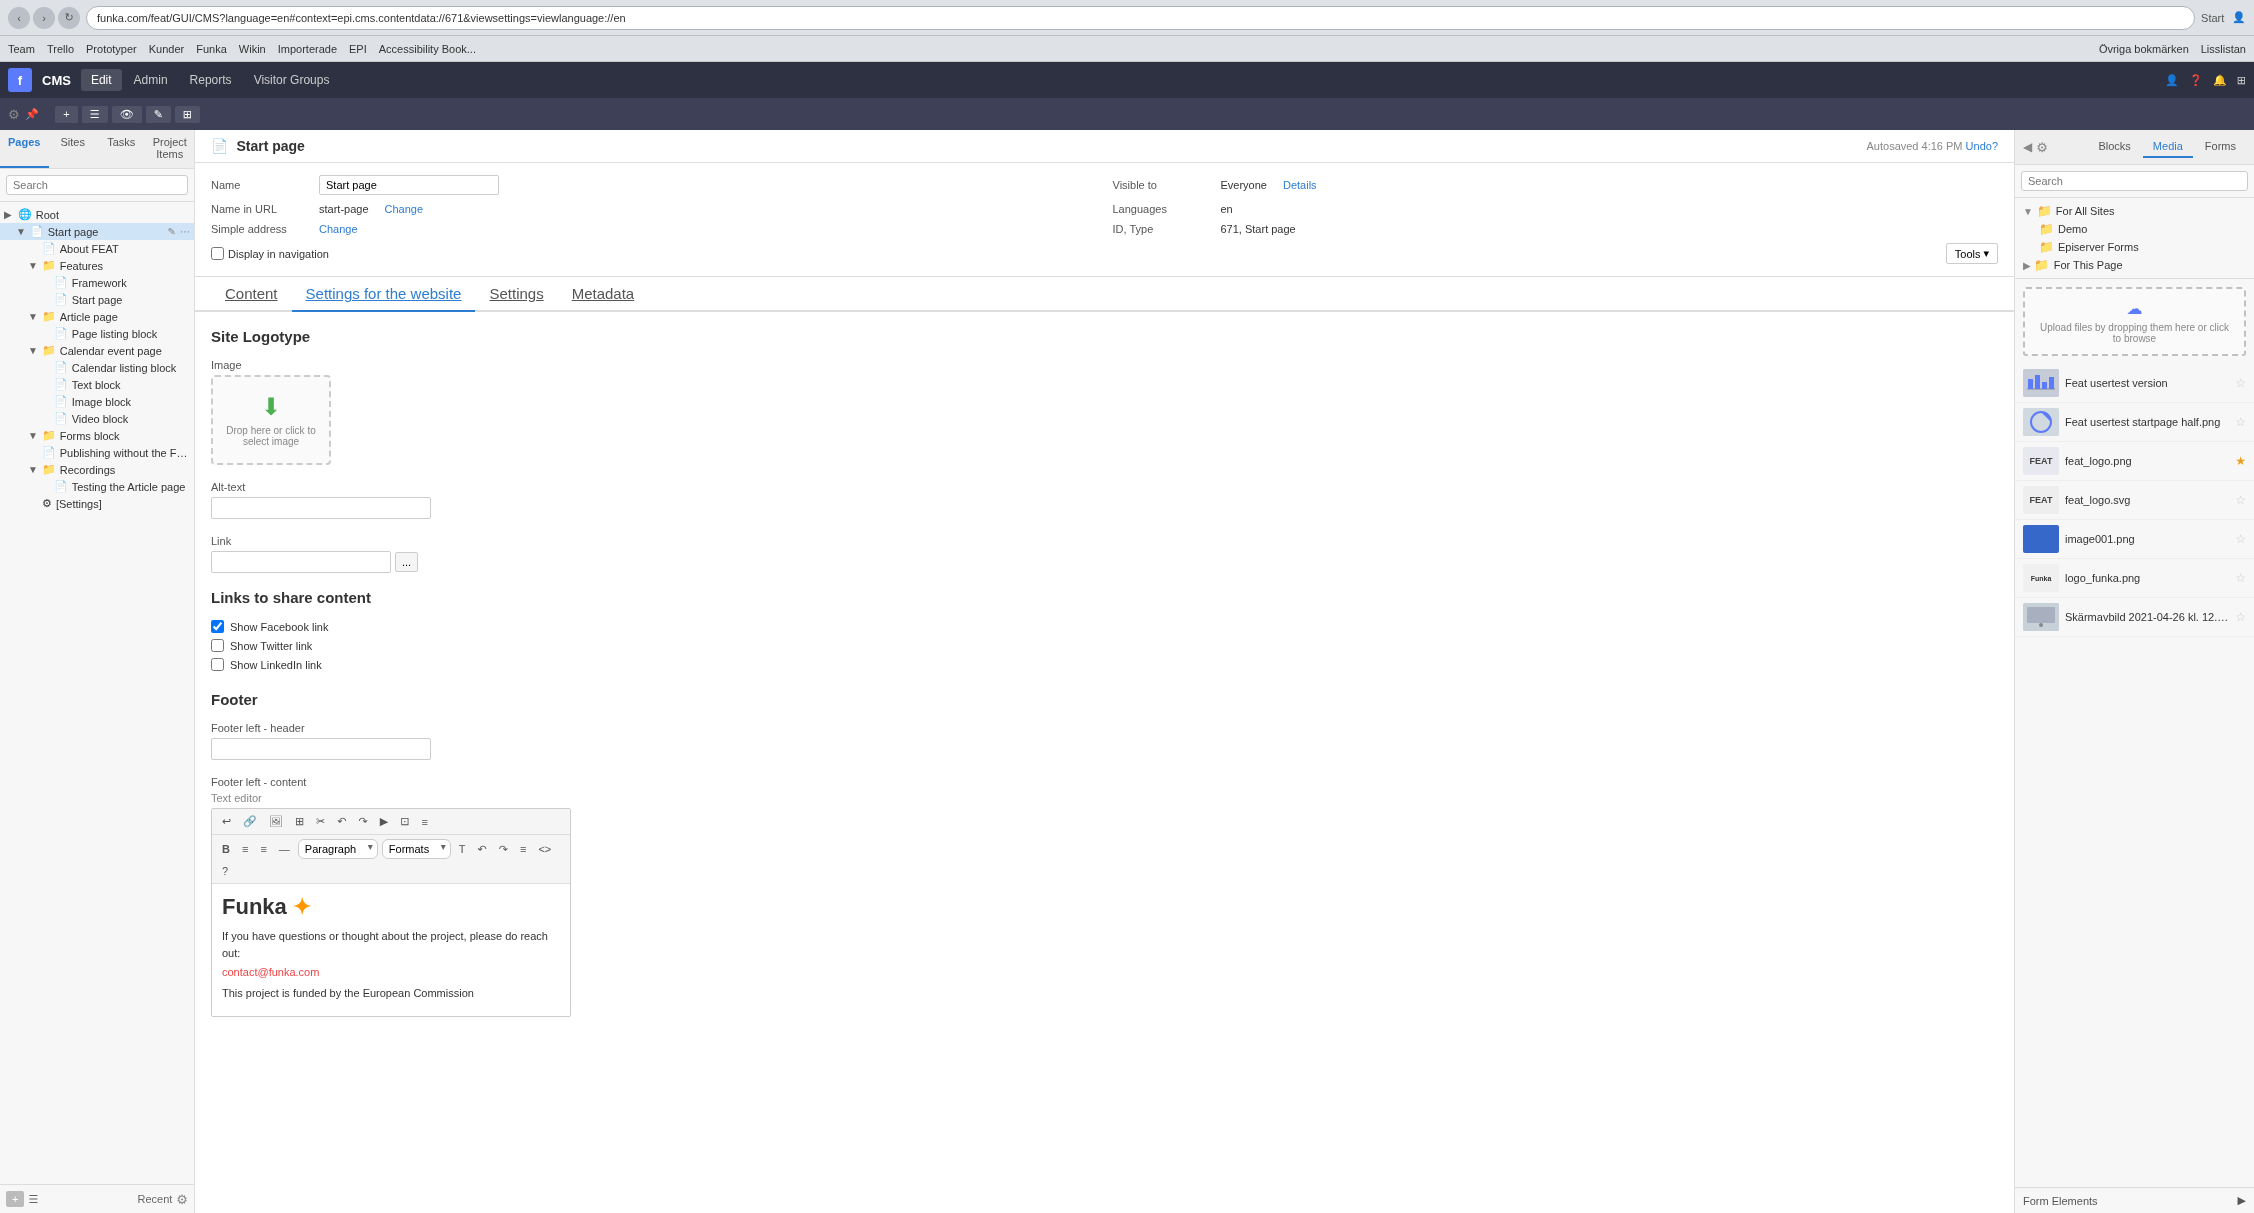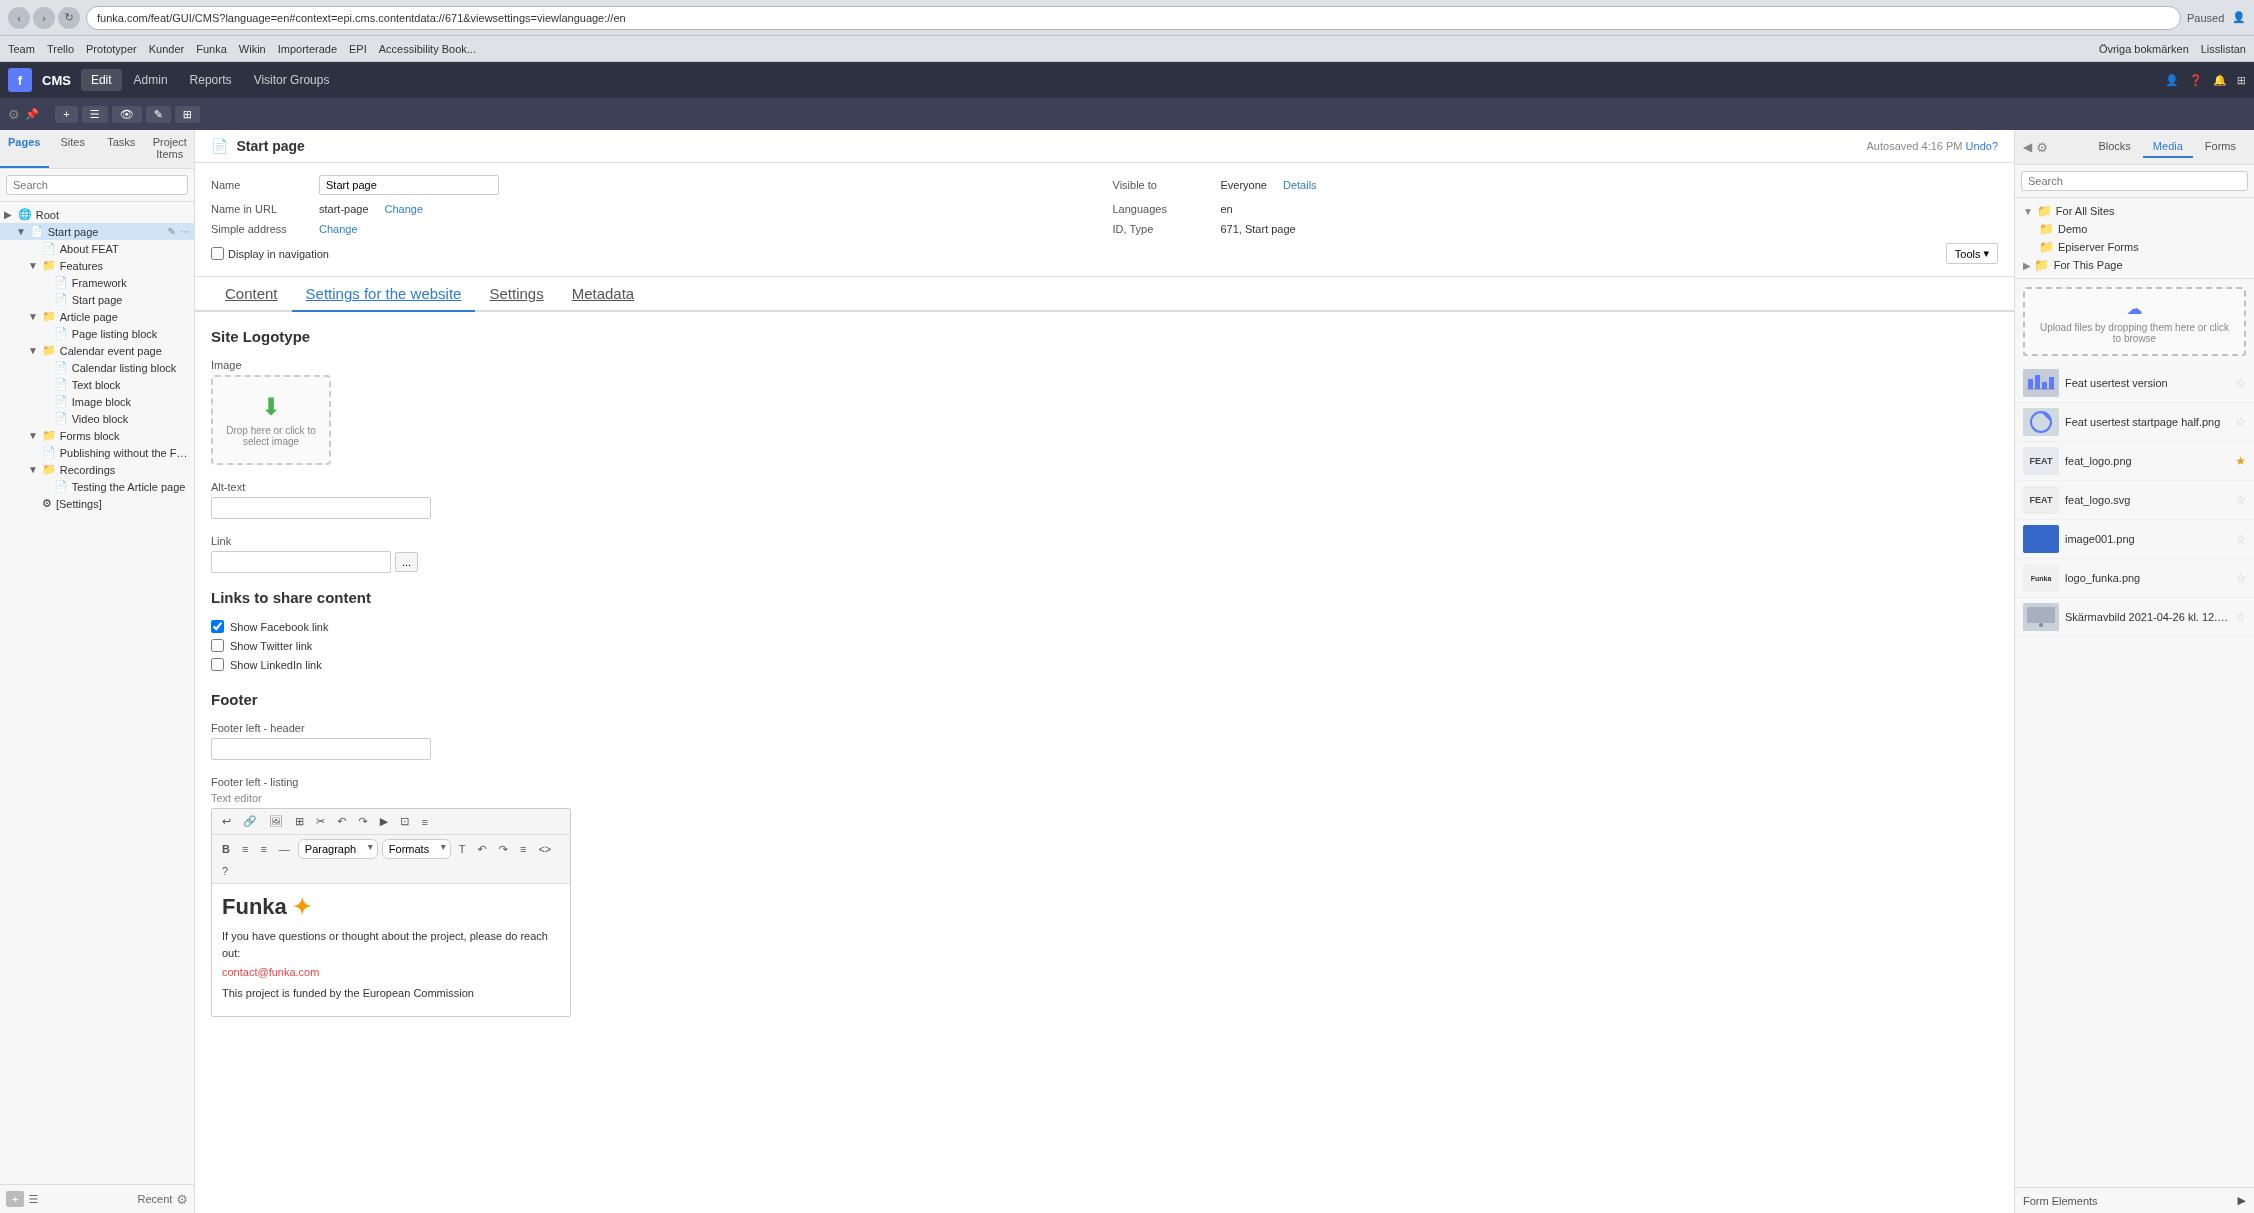--- a/index.html
+++ b/index.html
@@ -284,21 +284,21 @@
 <body>
 
 <div class="browser-bar">
   <div class="browser-nav-btns">
     <button class="browser-nav-btn">‹</button>
     <button class="browser-nav-btn">›</button>
     <button class="browser-nav-btn">↻</button>
   </div>
   <input class="browser-url-bar" type="text" value="funka.com/feat/GUI/CMS?language=en#context=epi.cms.contentdata://671&amp;viewsettings=viewlanguage://en" style="">
   <div class="browser-right">
-    <span>Paused</span>
+    <span>Start</span>
     <span>👤</span>
   </div>
 </div>
 
 <div class="bookmarks-bar">
   <span class="bookmark-item">Team</span>
   <span class="bookmark-item">Trello</span>
   <span class="bookmark-item">Prototyper</span>
   <span class="bookmark-item">Kunder</span>
   <span class="bookmark-item">Funka</span>
@@ -610,21 +610,21 @@
         </div>
 
         <div class="section-title" style="margin-top:20px;">Footer</div>
 
         <div class="field-group">
           <div class="field-label">Footer left - header</div>
           <input type="text" class="field-input" style="">
         </div>
 
         <div class="field-group">
-          <div class="field-label">Footer left - listing</div>
+          <div class="field-label">Footer left - content</div>
           <div class="field-label" style="font-size:11px;color:#888;">Text editor</div>
 
           <div class="text-editor-container" style="max-width:360px;">
             <div class="text-editor-toolbar">
               <button class="editor-btn">↩</button>
               <button class="editor-btn">🔗</button>
               <button class="editor-btn">🖼</button>
               <button class="editor-btn">⊞</button>
               <button class="editor-btn">✂</button>
               <button class="editor-btn">↶</button>

